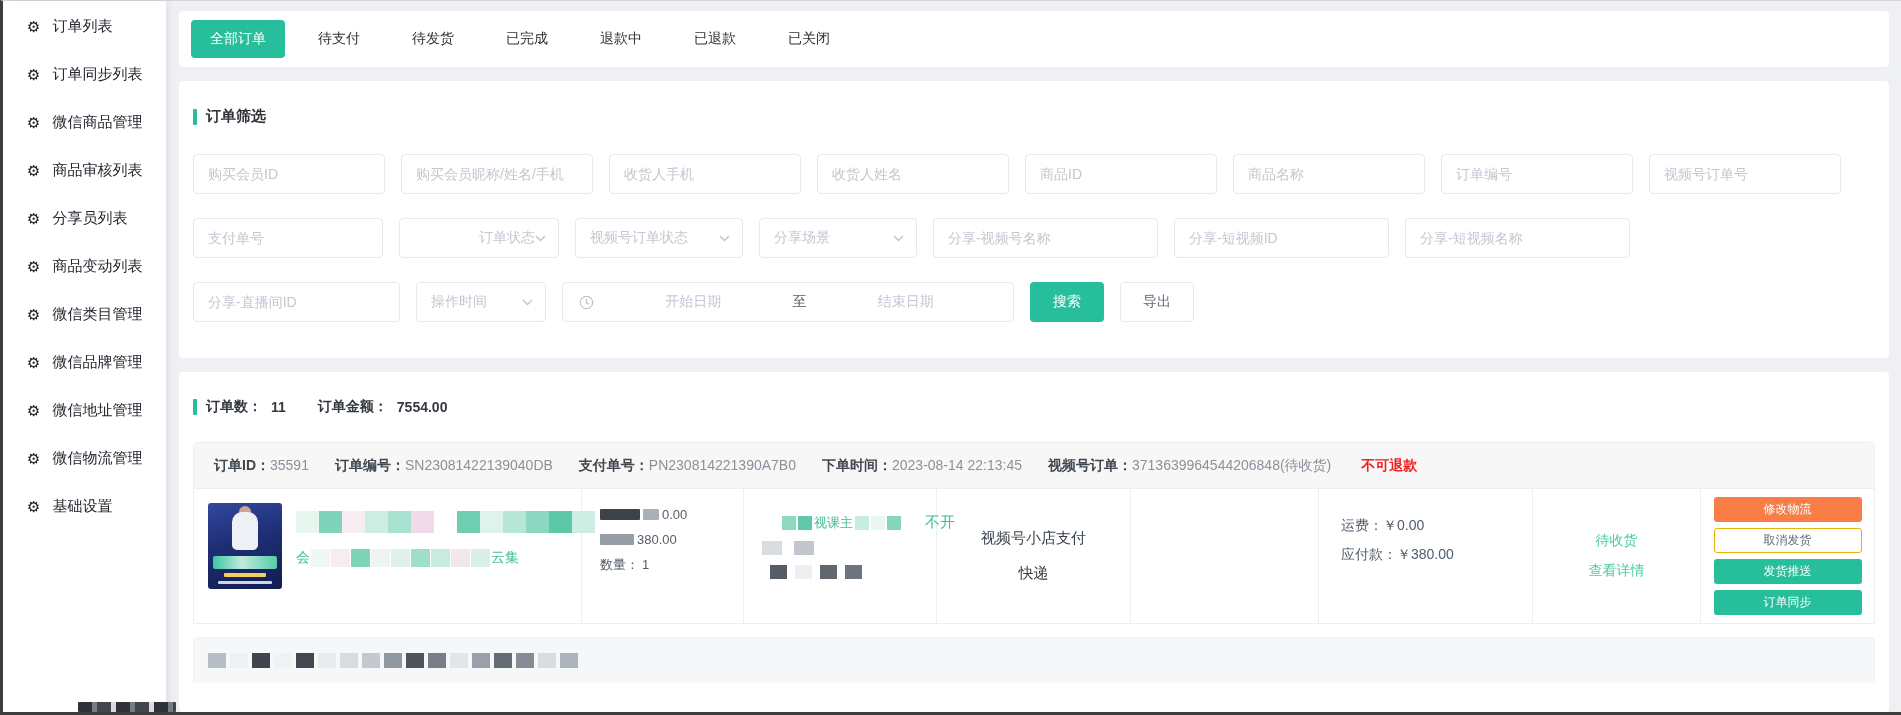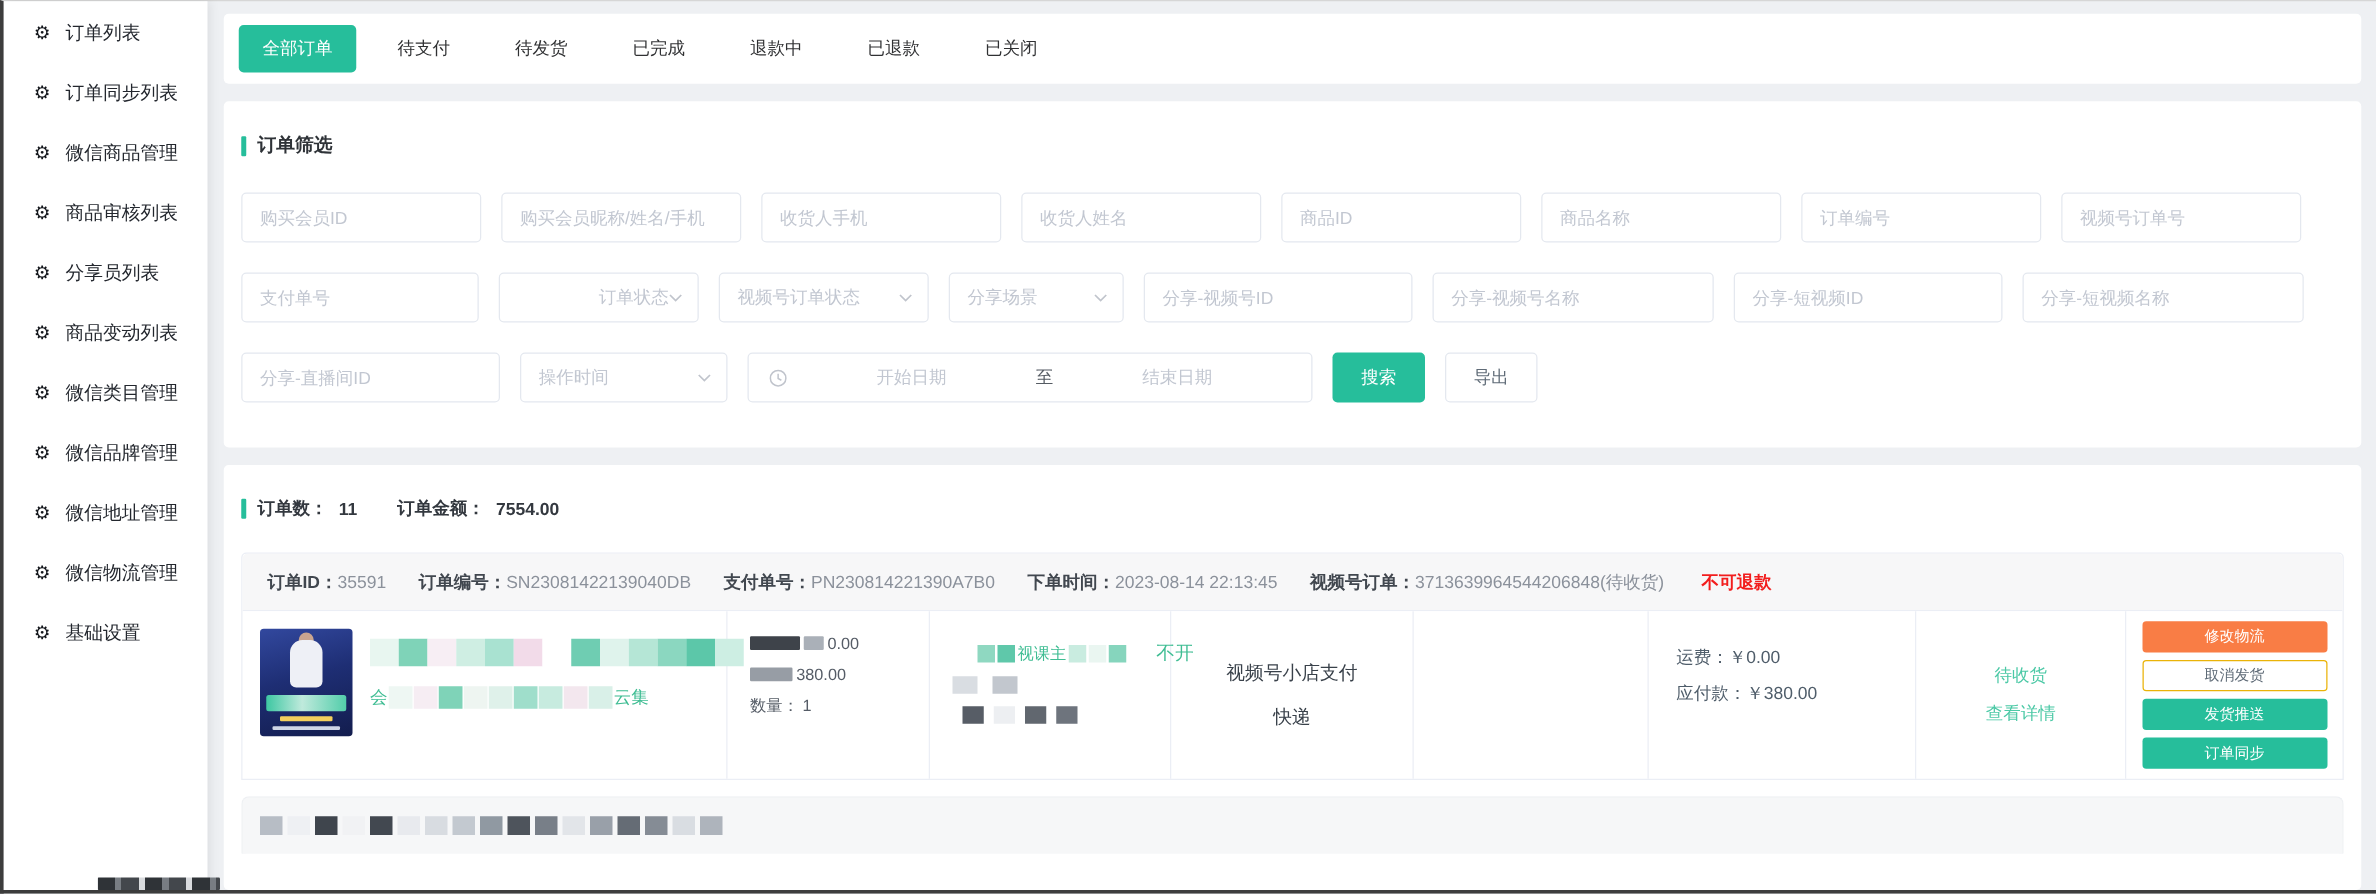--- a/index.html
+++ b/index.html
@@ -206,34 +206,33 @@
             <svg class="chev" width="11" height="7" viewBox="0 0 11 7">
               <path d="M1 1l4.5 4.5L10 1" stroke="#c0c4cc" stroke-width="1.4" fill="none"></path>
             </svg>
           </div>
           <div class="f-select" style="width: 168px;">
             <span class="ph">视频号订单状态</span>
             <svg class="chev" width="11" height="7" viewBox="0 0 11 7">
               <path d="M1 1l4.5 4.5L10 1" stroke="#c0c4cc" stroke-width="1.4" fill="none"></path>
             </svg>
           </div>
-          <div class="f-select" style="width: 140px;">
+          <div class="f-select" style="width: 158px;">
             <span class="ph">分享场景</span>
             <svg class="chev" width="11" height="7" viewBox="0 0 11 7">
               <path d="M1 1l4.5 4.5L10 1" stroke="#c0c4cc" stroke-width="1.4" fill="none"></path>
             </svg>
           </div>
-          <input class="f-input" placeholder="分享-视频号ID" style="width: 215px;">
           <input class="f-input" placeholder="分享-视频号名称" style="width: 225px;">
           <input class="f-input" placeholder="分享-短视频ID" style="width: 215px;">
           <input class="f-input" placeholder="分享-短视频名称" style="width: 225px;">
         </div>
       <div class="f-row">
         <input class="f-input" style="width: 207px;" placeholder="分享-直播间ID">
-        <div class="f-select" style="width:166px">
+        <div class="f-select" style="width:130px">
           <span class="ph">操作时间</span>
           <svg class="chev" width="11" height="7" viewBox="0 0 11 7">
               <path d="M1 1l4.5 4.5L10 1" stroke="#c0c4cc" stroke-width="1.4" fill="none"></path>
             </svg>
         </div>
         <div class="date-box">
           <svg class="clock" width="15" height="15" viewBox="0 0 15 15">
               <circle cx="7.5" cy="7.5" r="6.2" stroke="#c0c4cc" fill="none" stroke-width="1.2"></circle>
               <path d="M7.5 4v3.8l2.6 1.4" stroke="#c0c4cc" fill="none" stroke-width="1.2"></path>
             </svg>

